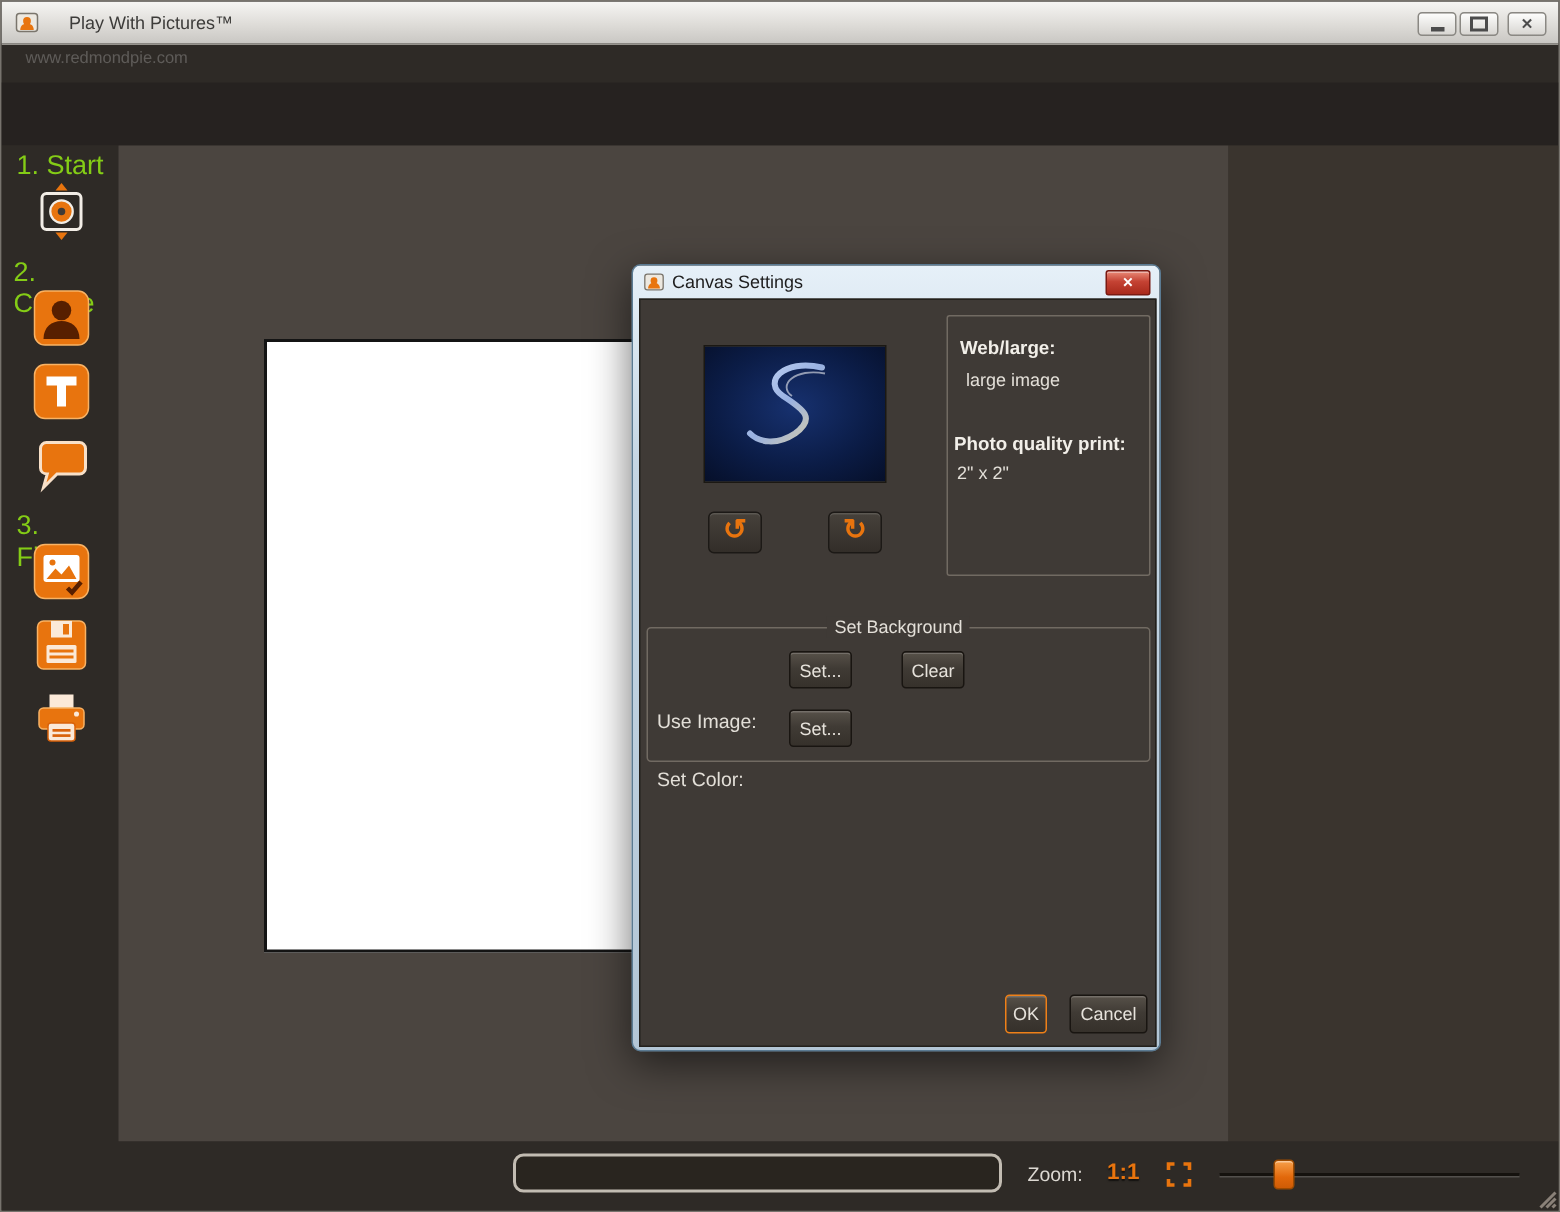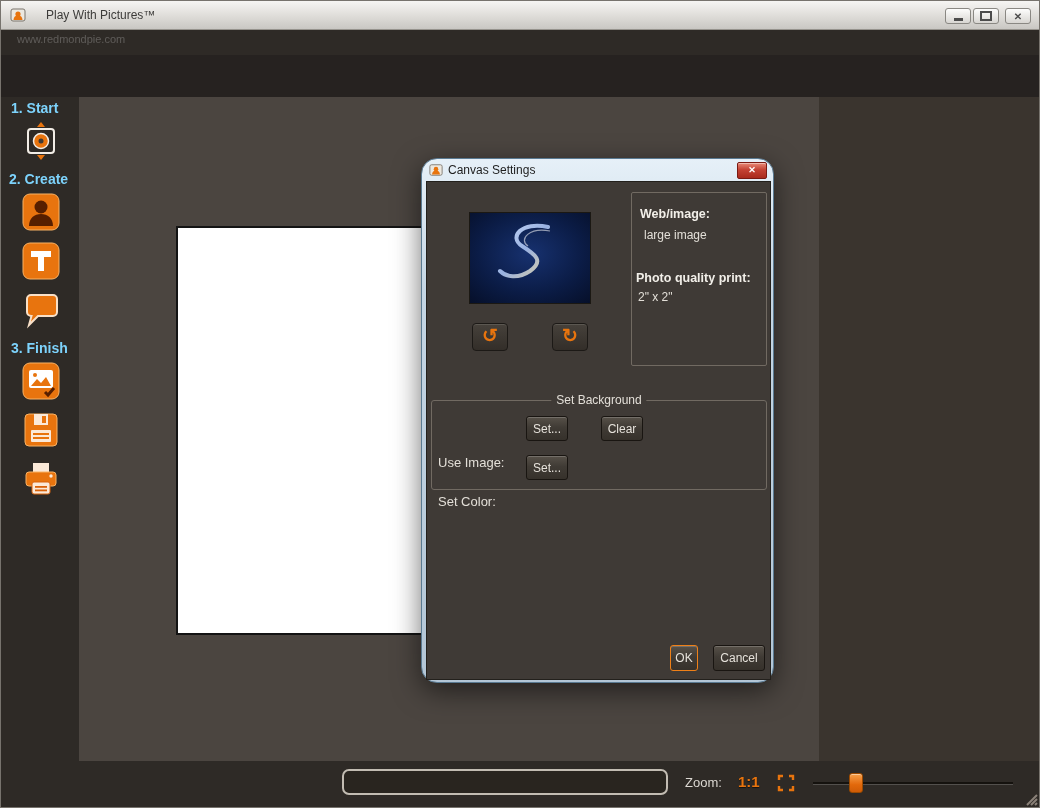--- a/index.html
+++ b/index.html
@@ -26,40 +26,40 @@
   .watermark{position:absolute;left:16px;top:32px;color:rgba(220,220,220,0.28);font-size:11px;z-index:3;pointer-events:none;}
 
   .toolstrip{position:absolute;left:0;top:54px;width:100%;height:42px;background:#262220;}
 
   
   .sidebar{position:absolute;left:0;top:96px;width:78px;height:664px;background:#2e2a26;}
   .main-area{position:absolute;left:78px;top:96px;width:740px;height:664px;background:#4b4540;}
   .right-panel{position:absolute;left:818px;top:96px;width:222px;height:664px;background:#3a342e;}
   .statusbar{position:absolute;left:0;top:760px;width:1040px;height:48px;background:#2e2a26;}
 
-  .step-label{position:absolute;color:#7dd3fc;font-size:14px;font-weight:bold;}
+  .step-label{position:absolute;color:#84cc16;font-size:18px;font-weight:normal;}
   .side-icon{position:absolute;left:20px;width:40px;height:40px;cursor:pointer;}
 
   .canvas-white{position:absolute;left:97px;top:129px;width:540px;height:405px;background:#ffffff;border:2px solid #141414;}
 
   
   .status-input{position:absolute;left:341px;top:8px;width:326px;height:26px;border-radius:7px;
                 border:2px solid #c2bcb2;background:#29251f;color:#e6e2da;font-size:13px;padding:0 8px;box-sizing:border-box;outline:none;}
   .zoom-label{position:absolute;left:684px;top:14px;color:#dcd8d2;font-size:13px;}
   .one-one{position:absolute;left:737px;top:12px;color:#e8740e;font-weight:bold;font-size:15px;text-shadow:0 1px 1px rgba(0,0,0,.6);cursor:pointer;}
   .fit-btn{position:absolute;left:776px;top:13px;width:18px;height:18px;cursor:pointer;}
   .zoom-groove{position:absolute;left:812px;top:21px;width:200px;height:2px;background:#15120e;box-shadow:0 1px 0 rgba(255,255,255,.18);cursor:pointer;}
   .handle{background:linear-gradient(180deg,#f7a04a,#e2680b 60%,#cf5c06);border:1px solid #9c4a00;border-radius:3px;box-shadow:inset 0 1px 0 rgba(255,255,255,.45);cursor:pointer;}
   .zoom-handle{position:absolute;left:848px;top:12px;width:12px;height:18px;}
   .grip{position:absolute;right:3px;bottom:3px;}
 
   
-  .dialog{position:absolute;left:420px;top:157px;width:353px;height:525px;z-index:5;
+  .dialog{position:absolute;left:420px;top:175px;width:353px;height:525px;z-index:5;
           background:linear-gradient(180deg,#e6f0f8 0%,#c5d6e4 25%,#b3c6d6 100%);
-          border:1px solid #5a7a92;border-radius:16px;box-shadow:0 8px 28px rgba(0,0,0,.55);box-sizing:border-box;}
+          border:1px solid #5a7a92;border-radius:6px;box-shadow:0 8px 28px rgba(0,0,0,.55);box-sizing:border-box;}
   .dialog-titlebar{position:absolute;left:0;top:0;width:100%;height:22px;}
   .dialog-title{position:absolute;left:26px;top:4px;font-size:12px;color:#1e1e1e;}
   .dlg-close{position:absolute;right:6px;top:3px;width:28px;height:15px;border-radius:2px;
              background:linear-gradient(180deg,#e98a77,#c44233 45%,#a92a1c);border:1px solid #7a1a12;
              display:flex;align-items:center;justify-content:center;cursor:pointer;box-shadow:inset 0 1px 0 rgba(255,255,255,.4);}
   .dialog-content{position:absolute;left:4px;top:22px;width:343px;height:497px;background:#3f3a36;border:1px solid #23201c;box-sizing:content-box;}
 
   .preview{position:absolute;left:42px;top:30px;width:120px;height:90px;border:1px solid #1b1813;}
   .info-box{position:absolute;left:204px;top:10px;width:136px;height:174px;border:1px solid #716a62;border-radius:2px;box-sizing:border-box;}
   .info-bold{position:absolute;font-size:12.5px;font-weight:bold;color:#f2efe9;}
@@ -239,21 +239,21 @@
                 <stop offset="100%" stop-color="#e8d9a8"></stop>
             </linearGradient>
           </defs>
           <rect width="120" height="90" fill="url(#pg)"></rect>
           <path d="M78 14 C 52 8 38 24 52 33 C 66 42 74 48 60 58 C 48 66 36 64 30 58" stroke="url(#sg)" stroke-width="4" fill="none" stroke-linecap="round" opacity="0.95"></path>
           <path d="M80 18 C 60 14 48 26 58 33" stroke="#ffffff" stroke-width="1.2" fill="none" opacity="0.55"></path>
         </svg>
       </div>
 
       <div class="info-box">
-        <span class="info-bold" style="left:8px;top:14px">Web/image:</span>
+        <span class="info-bold" style="left:8px;top:14px">Web/large:</span>
         <span class="info-val" style="left:12px;top:35px">large image</span>
         <span class="info-bold" style="left:4px;top:78px">Photo quality print:</span>
         <span class="info-val" style="left:6px;top:97px">2" x 2"</span>
       </div>
 
       <div class="rot-btn" style="left:45px;top:141px">
         <span>↺</span>
       </div>
       <div class="rot-btn" style="left:125px;top:141px">
         <span>↻</span>

